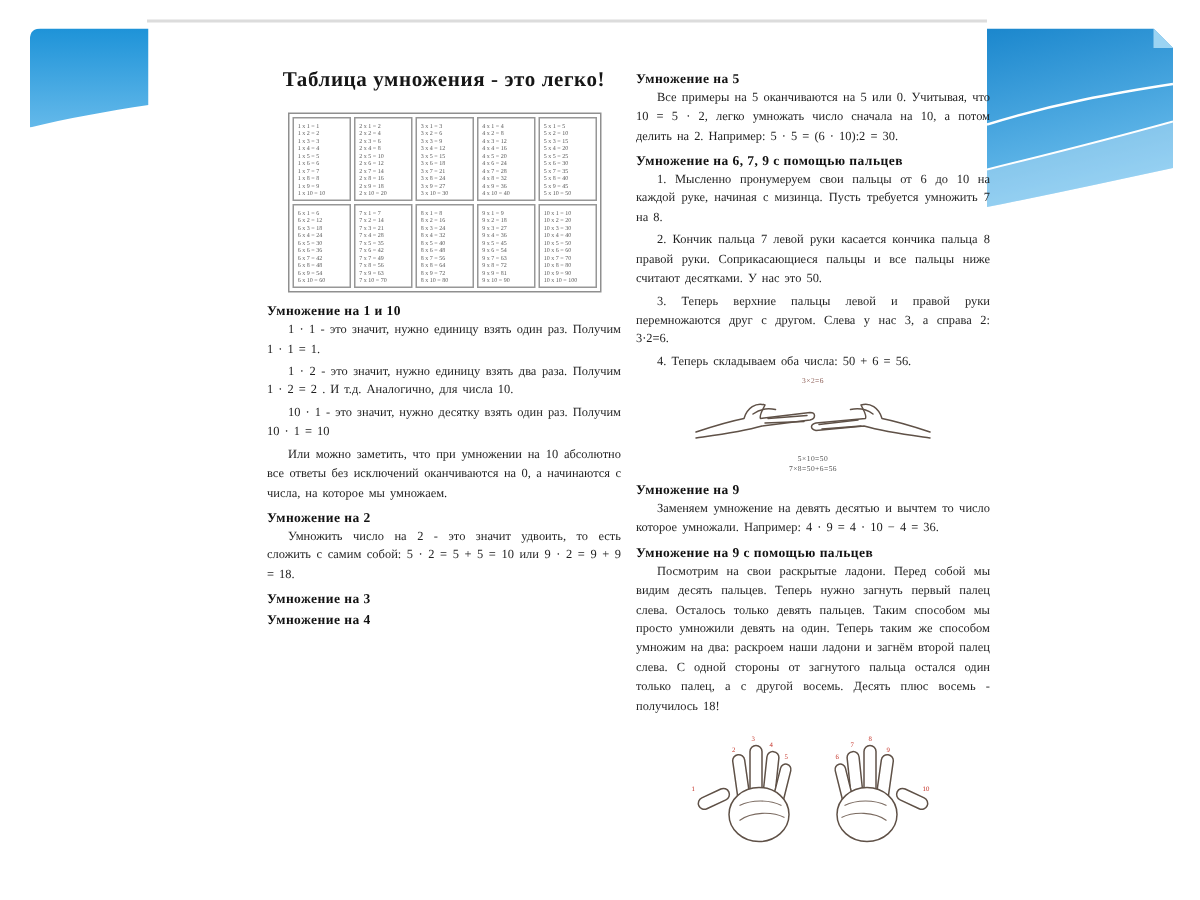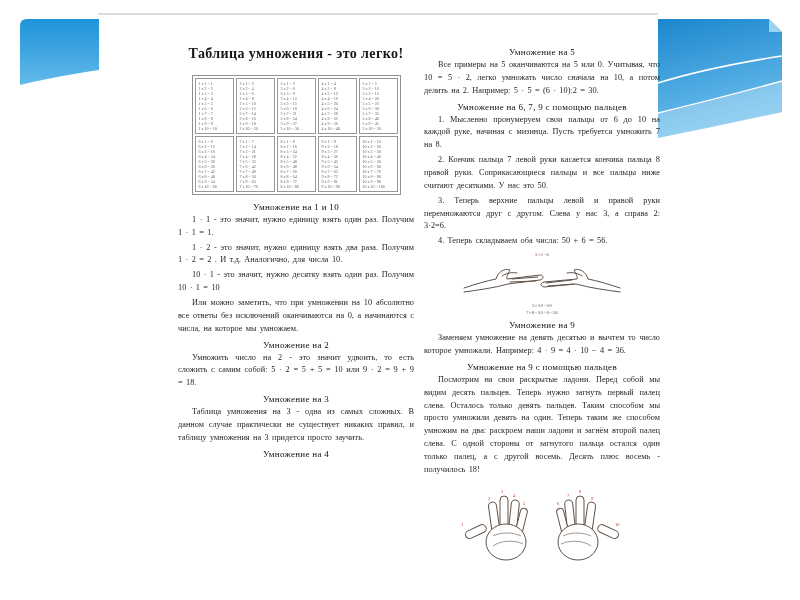--- a/index.html
+++ b/index.html
@@ -24,21 +24,21 @@
   table.mult-table {
     border-collapse:separate; border-spacing:2px;
     border:1px solid #8f8f8f; background:#fff; margin:0 auto 7px;
   }
   table.mult-table td {
     border:1px solid #979797; padding:2px 3px; vertical-align:top;
     font-size:4px; line-height:5px; color:#5a5a5a; white-space:pre-line;
     width:31px; background:#fff;
   }
   .sec-heading {
-    text-align:center; font-weight:normal; font-size:9px; color:#111;
+    text-align:left; font-weight:bold; font-size:9px; color:#111;
     margin:4px 0 2px; letter-spacing:0.3px;
   }
   .para {
     margin:0 0 2px; text-indent:14px; text-align:justify;
     font-size:8.3px; line-height:1.55; color:#1f1f1f; word-spacing:1.3px;
   }
   .figure { text-align:center; margin:3px 0 2px; }
   .fig-caption { font-size:5px; line-height:7px; color:#555; letter-spacing:0.3px; }
   .fig-caption.red-hint { color:#8a5a52; }
   svg .hand-stroke { fill:none; stroke:#5f5147; stroke-width:1; stroke-linecap:round; stroke-linejoin:round; }
@@ -191,21 +191,20 @@
 
     <div>
         <div class="sec-heading">Умножение на 1 и 10</div>
         <p class="para">1 · 1 - это значит, нужно единицу взять один раз. Получим 1 · 1 = 1.</p>
         <p class="para">1 · 2  - это значит, нужно единицу взять два раза. Получим 1 · 2 = 2 . И т.д. Аналогично, для числа 10.</p>
         <p class="para">10 · 1 - это значит, нужно десятку взять один раз. Получим 10 · 1 = 10</p>
         <p class="para">Или можно заметить, что при умножении на 10 абсолютно все ответы без исключений оканчиваются на 0, а начинаются с числа, на которое мы умножаем.</p>
         <div class="sec-heading">Умножение на 2</div>
         <p class="para">Умножить число на 2 - это значит удвоить, то есть сложить с самим собой: 5 · 2 = 5 + 5 = 10 или 9 · 2 = 9 + 9 = 18.</p>
         <div class="sec-heading">Умножение на 3</div>
-        <p class="para">Таблица умножения на 3 - одна из самых сложных. В данном случае практически не существует никаких правил, и таблицу умножения на 3 придется просто заучить.</p>
         <div class="sec-heading">Умножение на 4</div>
       </div>
   </div>
 
   <div class="col col-right">
     <div>
         <div class="sec-heading">Умножение на 5</div>
         <p class="para">Все примеры на 5 оканчиваются на 5 или 0. Учитывая, что 10 = 5 · 2, легко умножать число сначала на 10, а потом делить на 2. Например: 5 · 5 = (6 · 10):2 = 30.</p>
         <div class="sec-heading">Умножение на 6, 7, 9 с помощью пальцев</div>
         <p class="para">1. Мысленно пронумеруем свои пальцы от 6 до 10 на каждой руке, начиная с  мизинца. Пусть требуется умножить 7 на 8.</p>

